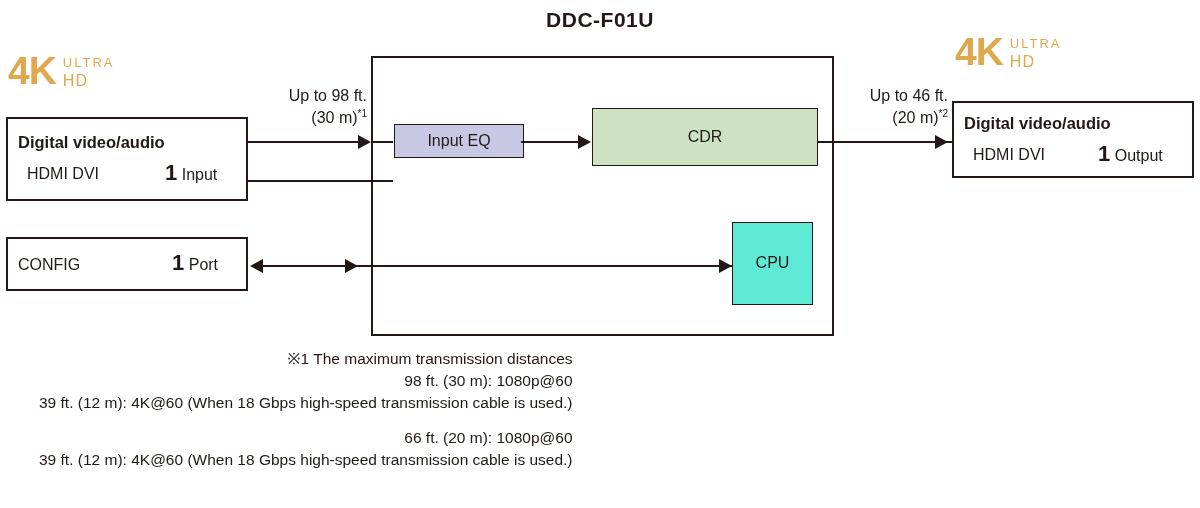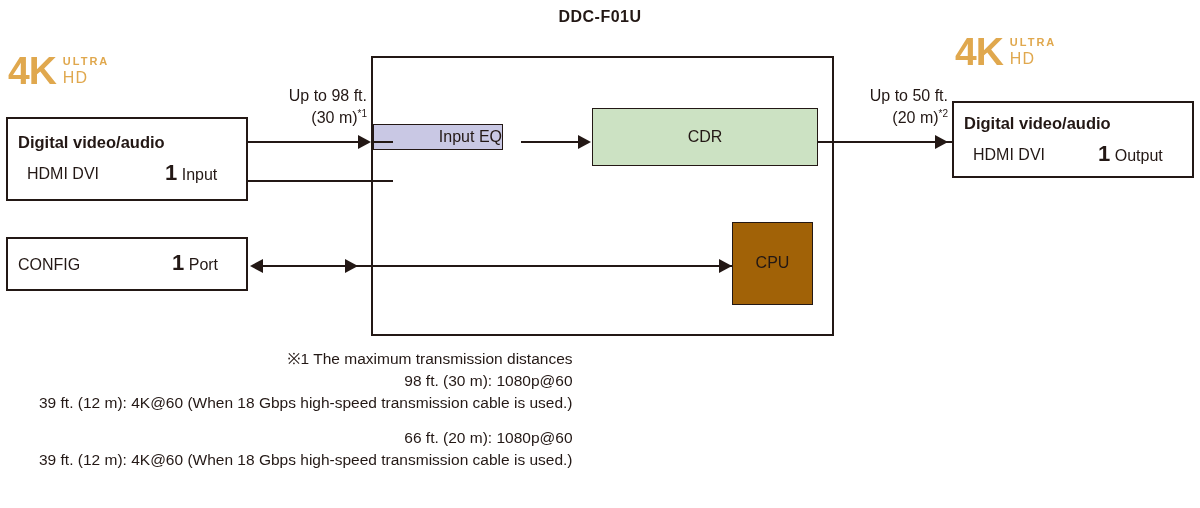--- a/index.html
+++ b/index.html
@@ -52,21 +52,21 @@
     white-space: nowrap;
   }
 
   
   #title {
     position: absolute;
     left: 0;
     top: 8px;
     width: 1200px;
     text-align: center;
-    font-size: 16px;
+    font-size: 21px;
     font-weight: bold;
     letter-spacing: 0.5px;
   }
 
   
   .logo4k {
     position: absolute;
     display: flex;
     align-items: flex-start;
     color: #E0A84E;
@@ -76,22 +76,22 @@
     font-weight: bold;
     line-height: 0.95;
     letter-spacing: -1px;
   }
   .logo4k .stack {
     margin-left: 7px;
     margin-top: 3px;
     line-height: 1.22;
   }
   .logo4k .ultra {
-    font-size: 11px;
-    font-weight: bold;
+    font-size: 13px;
+    font-weight: normal;
     letter-spacing: 2px;
   }
   .logo4k .hd {
     font-size: 16px;
     letter-spacing: 1px;
   }
 
   
   .io-title {
     position: absolute;
@@ -185,30 +185,30 @@
 
   <div class="box" style="left:6px; top:237px; width:242px; height:54px;"></div>
   <div class="io-sub" style="left:18px; top:256px;">CONFIG</div>
   <div class="lbl" style="left:172px; top:250px;">
     <span class="io-num">1</span>
     <span class="io-unit">Port</span>
   </div>
 
   <div class="box" style="left:371px; top:56px; width:463px; height:280px; border-width:2.5px;"></div>
 
-  <div class="blk" id="blk-input-eq" style="left: 373px; top: 124px; width: 130px; height: 26px; background: rgb(201, 200, 228); justify-content: flex-end;">
+  <div class="blk" id="blk-input-eq" style="left: 394px; top: 124px; width: 130px; height: 34px; background: rgb(201, 200, 228);">
     <span>Input EQ</span>
   </div>
 
 
   <div class="blk" id="blk-cdr" style="left: 592px; top: 108px; width: 226px; height: 58px; flex-direction: column; background: rgb(204, 226, 195);">
     <span>CDR</span>
   </div>
 
-  <div class="blk" id="blk-cpu" style="left: 732px; top: 222px; width: 81px; height: 83px; background: #a16207;">
+  <div class="blk" id="blk-cpu" style="left: 732px; top: 222px; width: 81px; height: 83px; background: #5eead4;">
     <span>CPU</span>
   </div>
 
   <div class="box" style="left:952px; top:101px; width:242px; height:77px;"></div>
   <div class="io-title" style="left:964px; top:114px;">Digital video/audio</div>
   <div class="io-sub" style="left:973px; top:146px;">HDMI DVI</div>
   <div class="lbl" style="left:1098px; top:141px;">
     <span class="io-num">1</span>
     <span class="io-unit">Output</span>
   </div>
@@ -231,21 +231,21 @@
   <div class="arrow-r" style="left:719px; top:259px;"></div>
 
   <div class="dist" style="left:252px; top:86px; width:115px;">
     <div>Up to 98 ft.</div>
     <div>
       <span>(30 m)</span><sup>*1</sup>
     </div>
   </div>
 
   <div class="dist" style="left:836px; top:86px; width:112px;">
-    <div>Up to 50 ft.</div>
+    <div>Up to 46 ft.</div>
     <div>
       <span>(20 m)</span><sup>*2</sup>
     </div>
   </div>
 
   <div id="notes">
 
     <div class="note-block">
       <div class="note-head">
         <span>※1</span>

